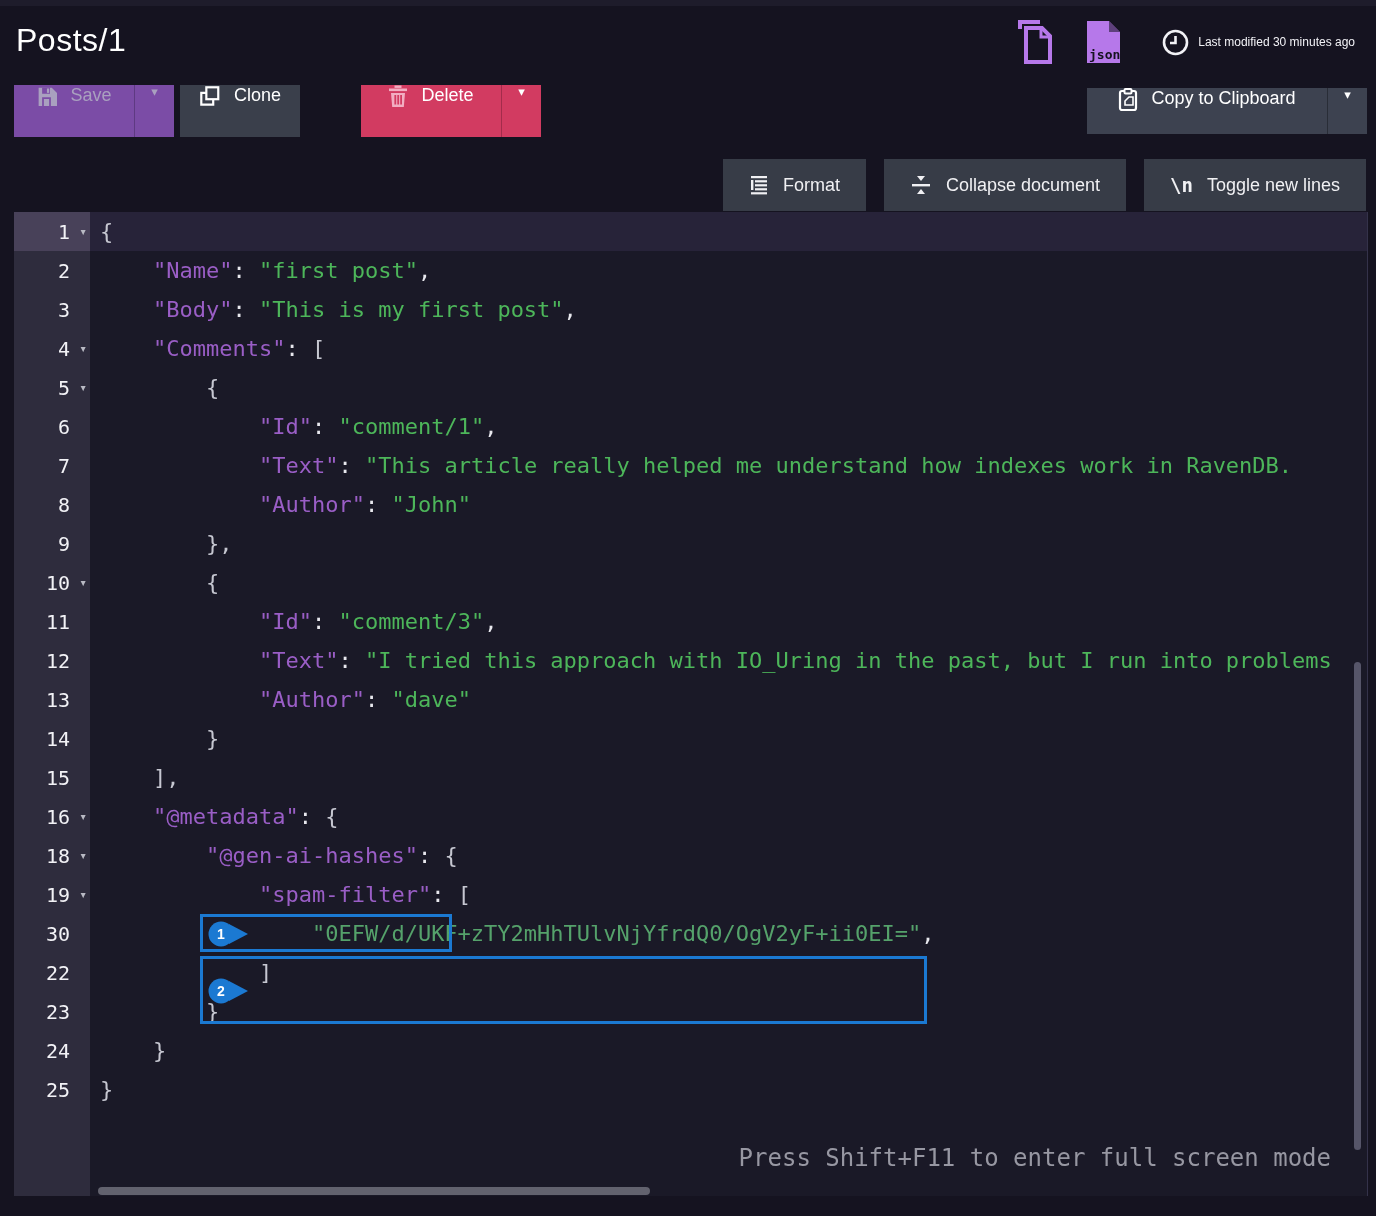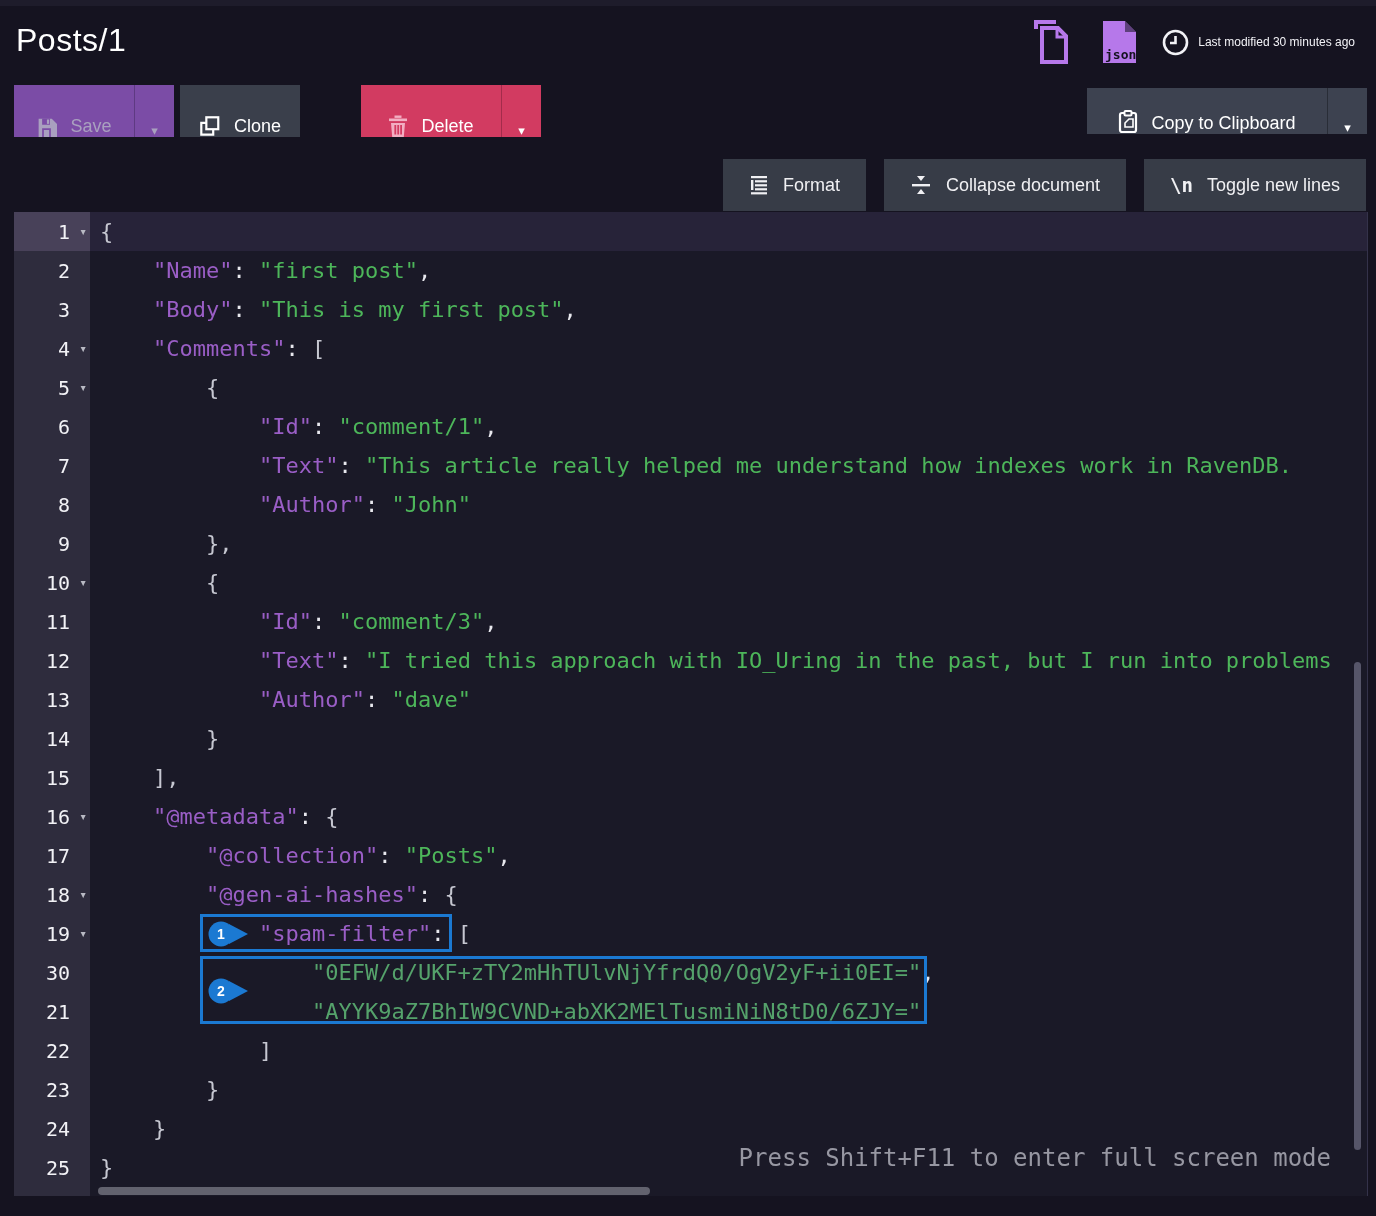--- a/index.html
+++ b/index.html
@@ -17,27 +17,27 @@
   .page-title {
     position:absolute; left:16px; top:22px;
     font-size:32px; font-weight:500; color:#ffffff; letter-spacing:.5px;
   }
   .header-right {
     position:absolute; right:21px; top:18px; height:48px;
     display:flex; align-items:center;
   }
   .hdr-icon { display:inline-flex; align-items:center; justify-content:center; }
   .copy-doc-icon { margin-right:28px; }
-  .json-file-icon { margin-right:24px; }
+  .json-file-icon { margin-right:40px; }
   .modified { display:flex; align-items:center; gap:9px; font-size:12px; color:#f2f2f6; }
 
   
   .btn-row { position:absolute; top:85px; left:14px; right:9px; height:52px; }
   .btn {
-    height:52px; display:inline-flex; align-items:flex-end; justify-content:center;
+    height:52px; display:inline-flex; align-items:flex-start; justify-content:center;
     font-size:18px; font-weight:500; color:#ffffff; gap:13px; cursor:pointer;
     border:none; padding:0 22px;
   }
   .grp { display:inline-flex; height:52px; vertical-align:top; }
   .save-grp { position:absolute; left:0; top:0; }
   .save-main { background:#7b4ca6; color:#a9a0bf; width:120px; }
   .save-caret { background:#7b4ca6; width:40px; padding:0; border-left:1px solid #5e3a82; color:#a9a0bf; }
   .clone-btn { position:absolute; left:166px; top:0; background:#3a3f4b; width:120px; }
   .del-grp { position:absolute; left:304px; top:0;padding-left:43px; }
   .del-main { background:#d23b61; width:140px; }
@@ -325,49 +325,37 @@
       </div>
       <div class="line">
         <div class="gut">
           <span>16</span>
           <span class="fold">▾</span>
         </div>
         <pre class="code"><span class="tk-w">    </span><span class="tk-k">"@metadata"</span><span class="tk-p">: </span><span class="tk-b">{</span></pre>
       </div>
       <div class="line">
         <div class="gut">
-          <span>17</span>
-        </div>
-        <pre class="code"><span class="tk-w">        </span><span class="tk-k">"@collection"</span><span class="tk-p">: </span><span class="tk-s">"Posts"</span><span class="tk-p">,</span></pre>
-      </div>
-      <div class="line">
-        <div class="gut">
           <span>18</span>
           <span class="fold">▾</span>
         </div>
         <pre class="code"><span class="tk-w">        </span><span class="tk-k">"@gen-ai-hashes"</span><span class="tk-p">: </span><span class="tk-b">{</span></pre>
       </div>
       <div class="line">
         <div class="gut">
           <span>19</span>
           <span class="fold">▾</span>
         </div>
         <pre class="code"><span class="tk-w">            </span><span class="tk-k">"spam-filter"</span><span class="tk-p">: </span><span class="tk-b">[</span></pre>
       </div>
       <div class="line">
         <div class="gut">
           <span>30</span>
         </div>
         <pre class="code"><span class="tk-w">                </span><span class="tk-h">"0EFW/d/UKF+zTY2mHhTUlvNjYfrdQ0/OgV2yF+ii0EI="</span><span class="tk-p">,</span></pre>
-      </div>
-      <div class="line">
-        <div class="gut">
-          <span>21</span>
-        </div>
-        <pre class="code"><span class="tk-w">                </span><span class="tk-h">"AYYK9aZ7BhIW9CVND+abXK2MElTusmiNiN8tD0/6ZJY="</span></pre>
       </div>
       <div class="line">
         <div class="gut">
           <span>22</span>
         </div>
         <pre class="code"><span class="tk-w">            </span><span class="tk-b">]</span></pre>
       </div>
       <div class="line">
         <div class="gut">
           <span>23</span>

